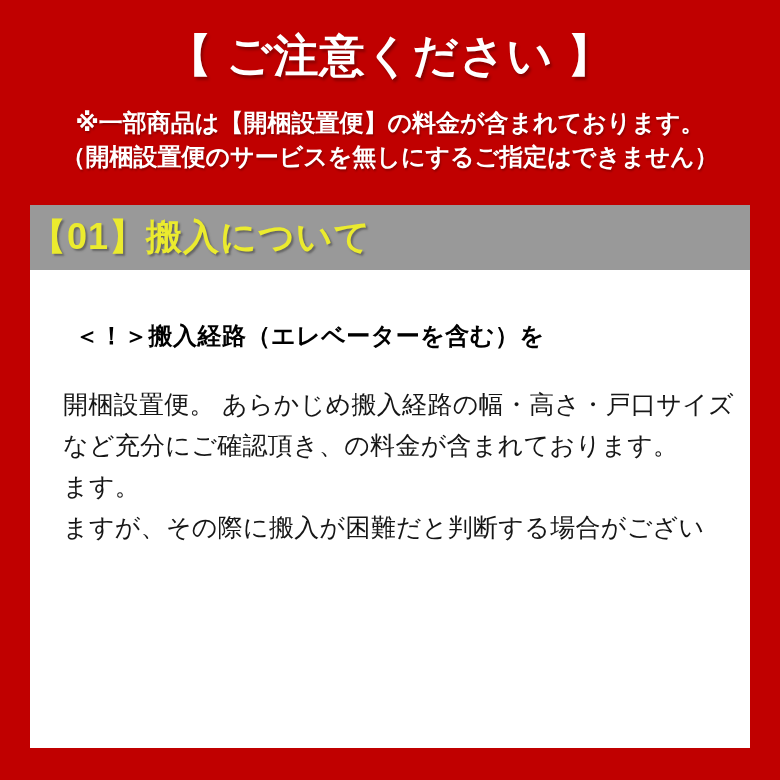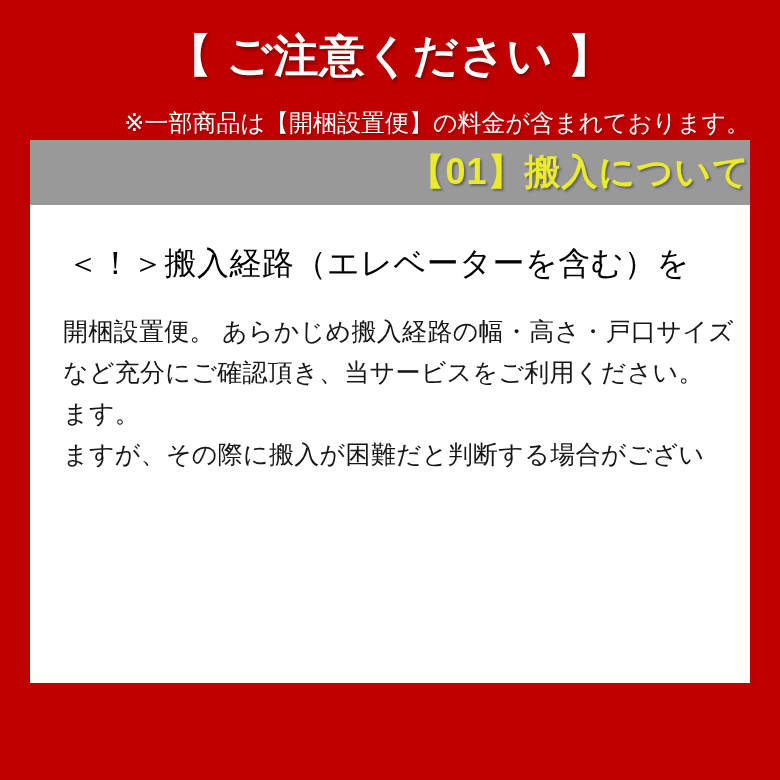--- a/index.html
+++ b/index.html
@@ -32,58 +32,58 @@
     line-height: 52px;
     font-weight: bold;
     letter-spacing: 1px;
     text-shadow: 2px 3px 3px rgba(0,0,0,0.30);
     white-space: nowrap;
   }
   .note {
     margin: 0;
     font-size: 24px;
     line-height: 34px;
-    font-weight: normal;
+    font-weight: bold;
     letter-spacing: 0px;
     text-shadow: 1px 2px 2px rgba(0,0,0,0.25);
     white-space: nowrap;
-    text-align: right;
   }
   .note-first {
     margin-top: 24px;
   }
   
   .banner {
+    margin-top: 31px;
     height: 65px;
     background: #999999;
     display: flex;
     align-items: center;
-    justify-content: flex-end;
+    justify-content: flex-start;
   }
   .banner-label {
     color: #ebeb2e;
     font-size: 36px;
     font-weight: bold;
     letter-spacing: 1px;
     text-shadow: 2px 2px 2px rgba(60,60,60,0.55);
     white-space: nowrap;
   }
   
   .panel {
     background: #ffffff;
     height: 478px;
     box-sizing: border-box;
     padding: 31px 30px 0 33px;
     color: #161616;
   }
   .heading {
-    margin: 4px;
-    font-size: 32px;
+    margin: 12px;
+    font-size: 24px;
     line-height: 46px;
-    font-weight: 400;
+    font-weight: 700;
     color: #000000;
     letter-spacing: 0.5px;
     white-space: nowrap;
   }
   .heading-line2 {
     display: block;
     padding-left: 82px;
   }
   .body-text {
     margin-top: 25px;
@@ -97,32 +97,33 @@
   }
 </style>
 </head>
 <body>
 
 <div class="page">
 
   <header class="header">
     <h1 class="title">【 ご注意ください 】</h1>
     <p class="note note-first">※一部商品は【開梱設置便】の料金が含まれております。</p>
+    <p class="note">（開梱設置便のサービスを無しにするご指定はできません）</p>
   </header>
 
   <div class="banner">
     <span class="banner-label">【01】搬入について</span>
   </div>
 
   <section class="panel">
     <h2 class="heading">
       <span class="heading-line1">＜！＞搬入経路（エレベーターを含む）を</span>
     </h2>
 
     <div class="body-text">
       <p class="body-line">開梱設置便。 あらかじめ搬入経路の幅・高さ・戸口サイズ</p>
-      <p class="body-line">など充分にご確認頂き、当サービスをご利用ください。</p>
+      <p class="body-line">など充分にご確認頂き、の料金が含まれております。</p>
       <p class="body-line">ます。</p>
       <p class="body-line">ますが、その際に搬入が困難だと判断する場合がござい</p>
     </div>
   </section>
 
 </div>
 
 </body></html>

